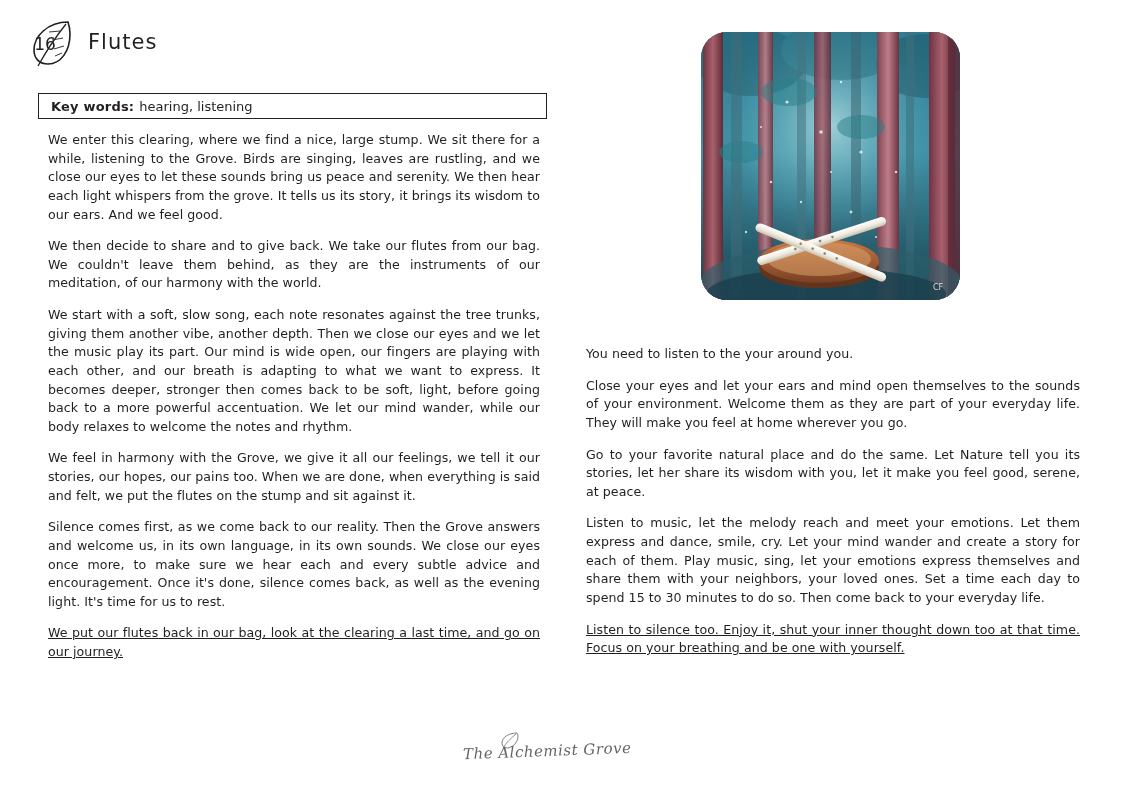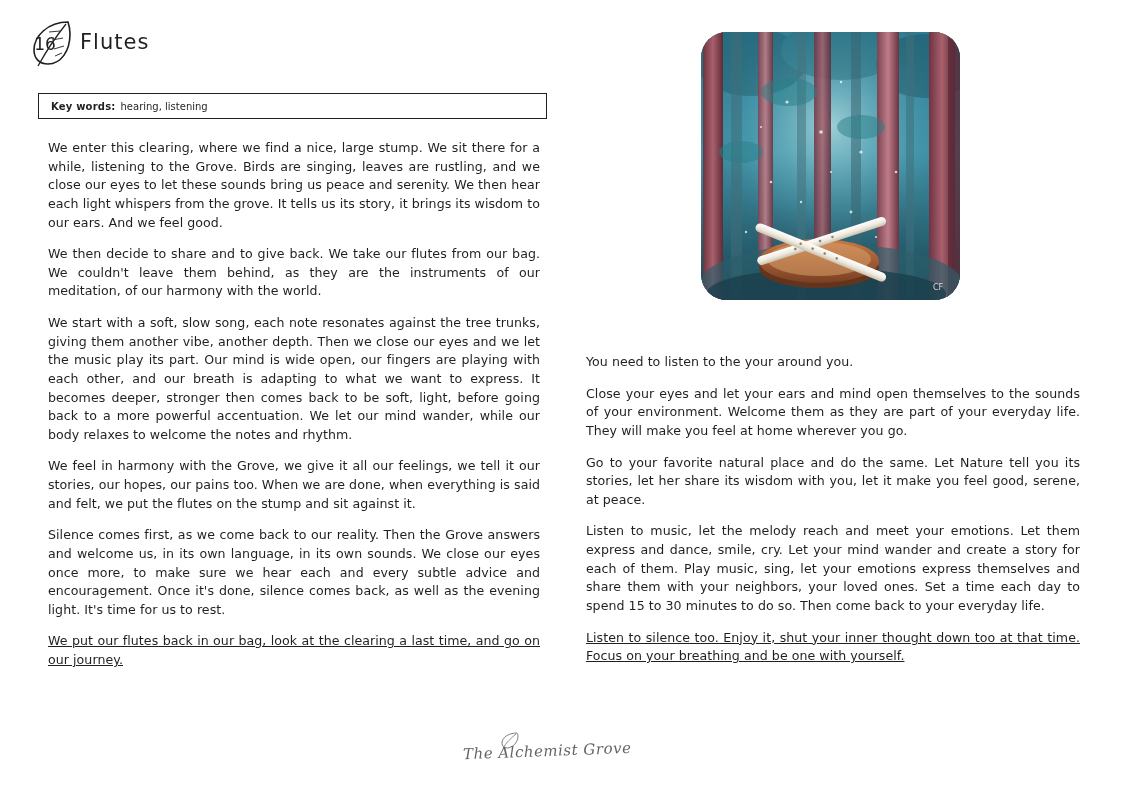--- a/index.html
+++ b/index.html
@@ -23,21 +23,21 @@
     box-sizing: border-box;
   }
 
   
   .header {
     position: absolute;
     left: 28px;
     top: 18px;
     display: flex;
     align-items: center;
-    gap: 6px;
+    gap: 14px;
   }
   .leaf-number {
     position: relative;
     width: 46px;
     height: 52px;
     flex: none;
   }
   .leaf-number svg {
     display: block;
   }
@@ -56,21 +56,21 @@
     position: absolute;
     left: 38px;
     top: 93px;
     width: 509px;
     height: 26px;
     border: 1.2px solid #231f20;
     box-sizing: border-box;
     display: flex;
     align-items: center;
     padding-left: 12px;
-    font-size: 10px;
+    font-size: 13px;
   }
   .keywords-label {
     font-weight: bold;
     margin-right: 5px;
     letter-spacing: 0.2px;
   }
   .keywords-value {
     font-weight: normal;
   }
 
@@ -84,21 +84,21 @@
   .col-right {
     position: absolute;
     left: 586px;
     top: 345px;
     width: 494px;
   }
   .para {
     font-size: 12.6px;
     line-height: 1.48;
     text-align: justify;
-    margin: 8px 0 13px 0;
+    margin: 0 0 13px 0;
     color: #231f20;
     letter-spacing: 0.05px;
   }
   .para:last-child {
     margin-bottom: 0;
     text-decoration: underline;
   }
 
   
   .illustration {

